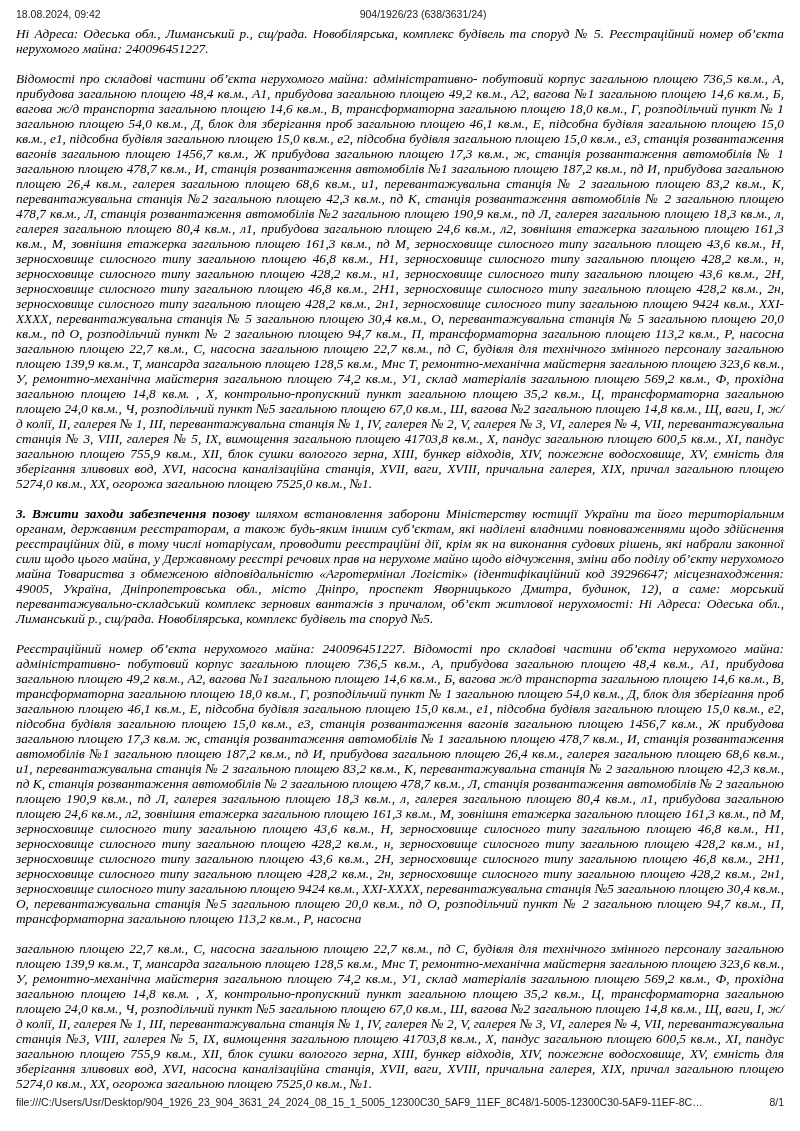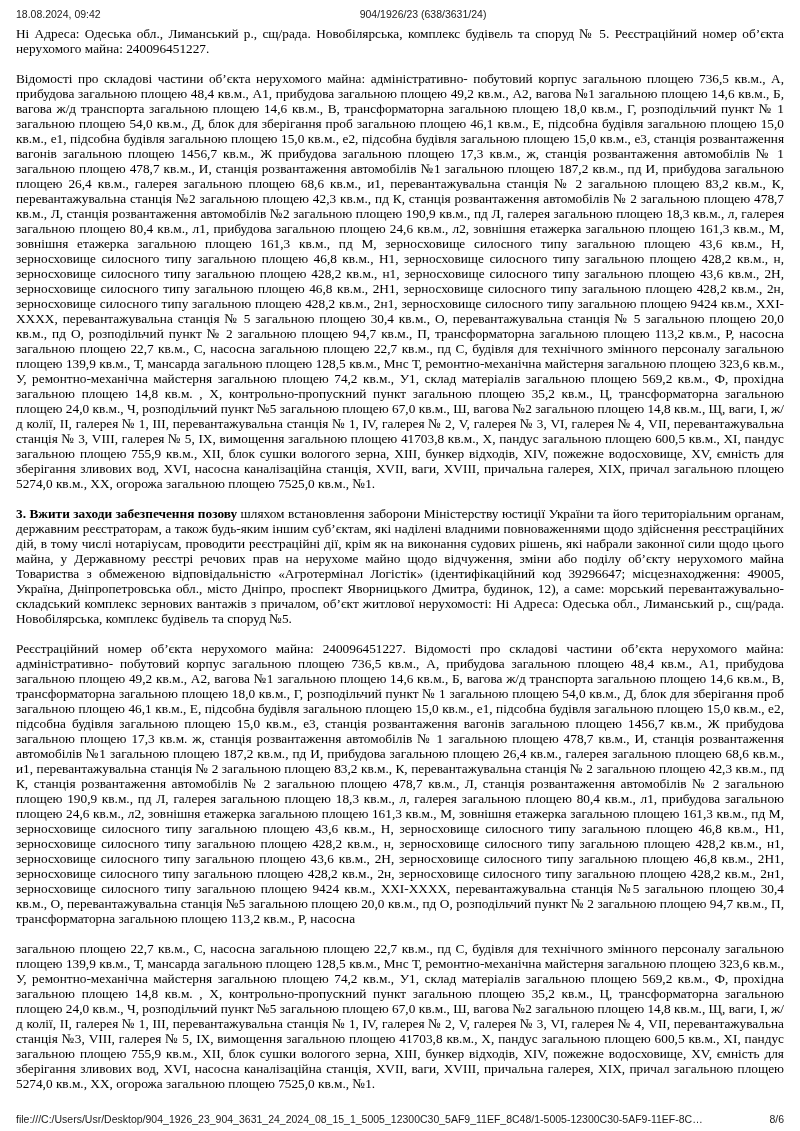--- a/index.html
+++ b/index.html
@@ -26,27 +26,28 @@
   .ph-date { position: absolute; left: 0; top: 0; white-space: nowrap; }
   .ph-doc  { position: absolute; left: 53%; top: 0; transform: translateX(-50%); white-space: nowrap; }
   .doc-body {
     position: absolute;
     top: 26px;
     left: 16px;
     right: 16px;
     font-size: 13.3px;
     line-height: 15px;
     text-align: justify;
+    font-style: italic;
   }
   .doc-body p { margin: 0 0 15px 0; }
   .doc-body p.extra-gap { margin-top: 15px; }
   .bold-lead { font-weight: bold; }
   .print-footer {
     position: absolute;
-    bottom: 4px;
+    bottom: 21px;
     left: 16px;
     right: 16px;
     height: 14px;
     font-family: "Liberation Sans", sans-serif;
     font-size: 10.5px;
     color: #1a1a1a;
   }
   .pf-url {
     position: absolute;
     left: 0;
@@ -68,14 +69,14 @@
 <div class="doc-body">
   <p>Ні Адреса: Одеська обл., Лиманський р., сщ/рада. Новобілярська, комплекс будівель та споруд № 5. Реєстраційний номер об’єкта нерухомого майна: 240096451227.</p>
   <p>Відомості про складові частини об’єкта нерухомого майна: адміністративно- побутовий корпус загальною площею 736,5 кв.м., А, прибудова загальною площею 48,4 кв.м., А1, прибудова загальною площею 49,2 кв.м., А2, вагова №1 загальною площею 14,6 кв.м., Б, вагова ж/д транспорта загальною площею 14,6 кв.м., В, трансформаторна загальною площею 18,0 кв.м., Г, розподільчий пункт № 1 загальною площею 54,0 кв.м., Д, блок для зберігання проб загальною площею 46,1 кв.м., Е, підсобна будівля загальною площею 15,0 кв.м., е1, підсобна будівля загальною площею 15,0 кв.м., е2, підсобна будівля загальною площею 15,0 кв.м., е3, станція розвантаження вагонів загальною площею 1456,7 кв.м., Ж прибудова загальною площею 17,3 кв.м., ж, станція розвантаження автомобілів № 1 загальною площею 478,7 кв.м., И, станція розвантаження автомобілів №1 загальною площею 187,2 кв.м., пд И, прибудова загальною площею 26,4 кв.м., галерея загальною площею 68,6 кв.м., и1, перевантажувальна станція № 2 загальною площею 83,2 кв.м., К, перевантажувальна станція №2 загальною площею 42,3 кв.м., пд К, станція розвантаження автомобілів № 2 загальною площею 478,7 кв.м., Л, станція розвантаження автомобілів №2 загальною площею 190,9 кв.м., пд Л, галерея загальною площею 18,3 кв.м., л, галерея загальною площею 80,4 кв.м., л1, прибудова загальною площею 24,6 кв.м., л2, зовнішня етажерка загальною площею 161,3 кв.м., М, зовнішня етажерка загальною площею 161,3 кв.м., пд М, зерносховище силосного типу загальною площею 43,6 кв.м., Н, зерносховище силосного типу загальною площею 46,8 кв.м., Н1, зерносховище силосного типу загальною площею 428,2 кв.м., н, зерносховище силосного типу загальною площею 428,2 кв.м., н1, зерносховище силосного типу загальною площею 43,6 кв.м., 2Н, зерносховище силосного типу загальною площею 46,8 кв.м., 2Н1, зерносховище силосного типу загальною площею 428,2 кв.м., 2н, зерносховище силосного типу загальною площею 428,2 кв.м., 2н1, зерносховище силосного типу загальною площею 9424 кв.м., XXI-XXXX, перевантажувальна станція № 5 загальною площею 30,4 кв.м., О, перевантажувальна станція № 5 загальною площею 20,0 кв.м., пд О, розподільчий пункт № 2 загальною площею 94,7 кв.м., П, трансформаторна загальною площею 113,2 кв.м., Р, насосна загальною площею 22,7 кв.м., С, насосна загальною площею 22,7 кв.м., пд С, будівля для технічного змінного персоналу загальною площею 139,9 кв.м., Т, мансарда загальною площею 128,5 кв.м., Мнс Т, ремонтно-механічна майстерня загальною площею 323,6 кв.м., У, ремонтно-механічна майстерня загальною площею 74,2 кв.м., У1, склад матеріалів загальною площею 569,2 кв.м., Ф, прохідна загальною площею 14,8 кв.м. , Х, контрольно-пропускний пункт загальною площею 35,2 кв.м., Ц, трансформаторна загальною площею 24,0 кв.м., Ч, розподільчий пункт №5 загальною площею 67,0 кв.м., Ш, вагова №2 загальною площею 14,8 кв.м., Щ, ваги, І, ж/д колії, ІІ, галерея № 1, ІІІ, перевантажувальна станція № 1, IV, галерея № 2, V, галерея № 3, VI, галерея № 4, VII, перевантажувальна станція № 3, VIII, галерея № 5, ІХ, вимощення загальною площею 41703,8 кв.м., Х, пандус загальною площею 600,5 кв.м., ХІ, пандус загальною площею 755,9 кв.м., ХІІ, блок сушки вологого зерна, ХІІІ, бункер відходів, XIV, пожежне водосховище, XV, ємність для зберігання зливових вод, XVI, насосна каналізаційна станція, XVII, ваги, XVIII, причальна галерея, ХІХ, причал загальною площею 5274,0 кв.м., ХХ, огорожа загальною площею 7525,0 кв.м., №1.</p>
   <p class="extra-gap"><span class="bold-lead">3. Вжити заходи забезпечення позову</span><span> шляхом встановлення заборони Міністерству юстиції України та його територіальним органам, державним реєстраторам, а також будь-яким іншим суб’єктам, які наділені владними повноваженнями щодо здійснення реєстраційних дій, в тому числі нотаріусам, проводити реєстраційні дії, крім як на виконання судових рішень, які набрали законної сили щодо цього майна, у Державному реєстрі речових прав на нерухоме майно щодо відчуження, зміни або поділу об’єкту нерухомого майна Товариства з обмеженою відповідальністю «Агротермінал Логістік» (ідентифікаційний код 39296647; місцезнаходження: 49005, Україна, Дніпропетровська обл., місто Дніпро, проспект Яворницького Дмитра, будинок, 12), а саме: морський перевантажувально-складський комплекс зернових вантажів з причалом, об’єкт житлової нерухомості: Ні Адреса: Одеська обл., Лиманський р., сщ/рада. Новобілярська, комплекс будівель та споруд №5.</span></p>
   <p>Реєстраційний номер об’єкта нерухомого майна: 240096451227. Відомості про складові частини об’єкта нерухомого майна: адміністративно- побутовий корпус загальною площею 736,5 кв.м., А, прибудова загальною площею 48,4 кв.м., А1, прибудова загальною площею 49,2 кв.м., А2, вагова №1 загальною площею 14,6 кв.м., Б, вагова ж/д транспорта загальною площею 14,6 кв.м., В, трансформаторна загальною площею 18,0 кв.м., Г, розподільчий пункт № 1 загальною площею 54,0 кв.м., Д, блок для зберігання проб загальною площею 46,1 кв.м., Е, підсобна будівля загальною площею 15,0 кв.м., е1, підсобна будівля загальною площею 15,0 кв.м., е2, підсобна будівля загальною площею 15,0 кв.м., е3, станція розвантаження вагонів загальною площею 1456,7 кв.м., Ж прибудова загальною площею 17,3 кв.м. ж, станція розвантаження автомобілів № 1 загальною площею 478,7 кв.м., И, станція розвантаження автомобілів №1 загальною площею 187,2 кв.м., пд И, прибудова загальною площею 26,4 кв.м., галерея загальною площею 68,6 кв.м., и1, перевантажувальна станція № 2 загальною площею 83,2 кв.м., К, перевантажувальна станція № 2 загальною площею 42,3 кв.м., пд К, станція розвантаження автомобілів № 2 загальною площею 478,7 кв.м., Л, станція розвантаження автомобілів № 2 загальною площею 190,9 кв.м., пд Л, галерея загальною площею 18,3 кв.м., л, галерея загальною площею 80,4 кв.м., л1, прибудова загальною площею 24,6 кв.м., л2, зовнішня етажерка загальною площею 161,3 кв.м., М, зовнішня етажерка загальною площею 161,3 кв.м., пд М, зерносховище силосного типу загальною площею 43,6 кв.м., Н, зерносховище силосного типу загальною площею 46,8 кв.м., Н1, зерносховище силосного типу загальною площею 428,2 кв.м., н, зерносховище силосного типу загальною площею 428,2 кв.м., н1, зерносховище силосного типу загальною площею 43,6 кв.м., 2Н, зерносховище силосного типу загальною площею 46,8 кв.м., 2Н1, зерносховище силосного типу загальною площею 428,2 кв.м., 2н, зерносховище силосного типу загальною площею 428,2 кв.м., 2н1, зерносховище силосного типу загальною площею 9424 кв.м., XXI-XXXX, перевантажувальна станція №5 загальною площею 30,4 кв.м., О, перевантажувальна станція №5 загальною площею 20,0 кв.м., пд О, розподільчий пункт № 2 загальною площею 94,7 кв.м., П, трансформаторна загальною площею 113,2 кв.м., Р, насосна</p>
   <p>загальною площею 22,7 кв.м., С, насосна загальною площею 22,7 кв.м., пд С, будівля для технічного змінного персоналу загальною площею 139,9 кв.м., Т, мансарда загальною площею 128,5 кв.м., Мнс Т, ремонтно-механічна майстерня загальною площею 323,6 кв.м., У, ремонтно-механічна майстерня загальною площею 74,2 кв.м., У1, склад матеріалів загальною площею 569,2 кв.м., Ф, прохідна загальною площею 14,8 кв.м. , Х, контрольно-пропускний пункт загальною площею 35,2 кв.м., Ц, трансформаторна загальною площею 24,0 кв.м., Ч, розподільчий пункт №5 загальною площею 67,0 кв.м., Ш, вагова №2 загальною площею 14,8 кв.м., Щ, ваги, І, ж/д колії, ІІ, галерея № 1, ІІІ, перевантажувальна станція № 1, IV, галерея № 2, V, галерея № 3, VI, галерея № 4, VII, перевантажувальна станція №3, VIII, галерея № 5, ІХ, вимощення загальною площею 41703,8 кв.м., Х, пандус загальною площею 600,5 кв.м., ХІ, пандус загальною площею 755,9 кв.м., ХІІ, блок сушки вологого зерна, ХІІІ, бункер відходів, XIV, пожежне водосховище, XV, ємність для зберігання зливових вод, XVI, насосна каналізаційна станція, XVII, ваги, XVIII, причальна галерея, ХІХ, причал загальною площею 5274,0 кв.м., ХХ, огорожа загальною площею 7525,0 кв.м., №1.</p>
 </div>
 
 <div class="print-footer">
   <span class="pf-url">file:///C:/Users/Usr/Desktop/904_1926_23_904_3631_24_2024_08_15_1_5005_12300C30_5AF9_11EF_8C48/1-5005-12300C30-5AF9-11EF-8C…</span>
-  <span class="pf-page">8/6</span>
+  <span class="pf-page">8/1</span>
 </div>
 
 </body></html>

